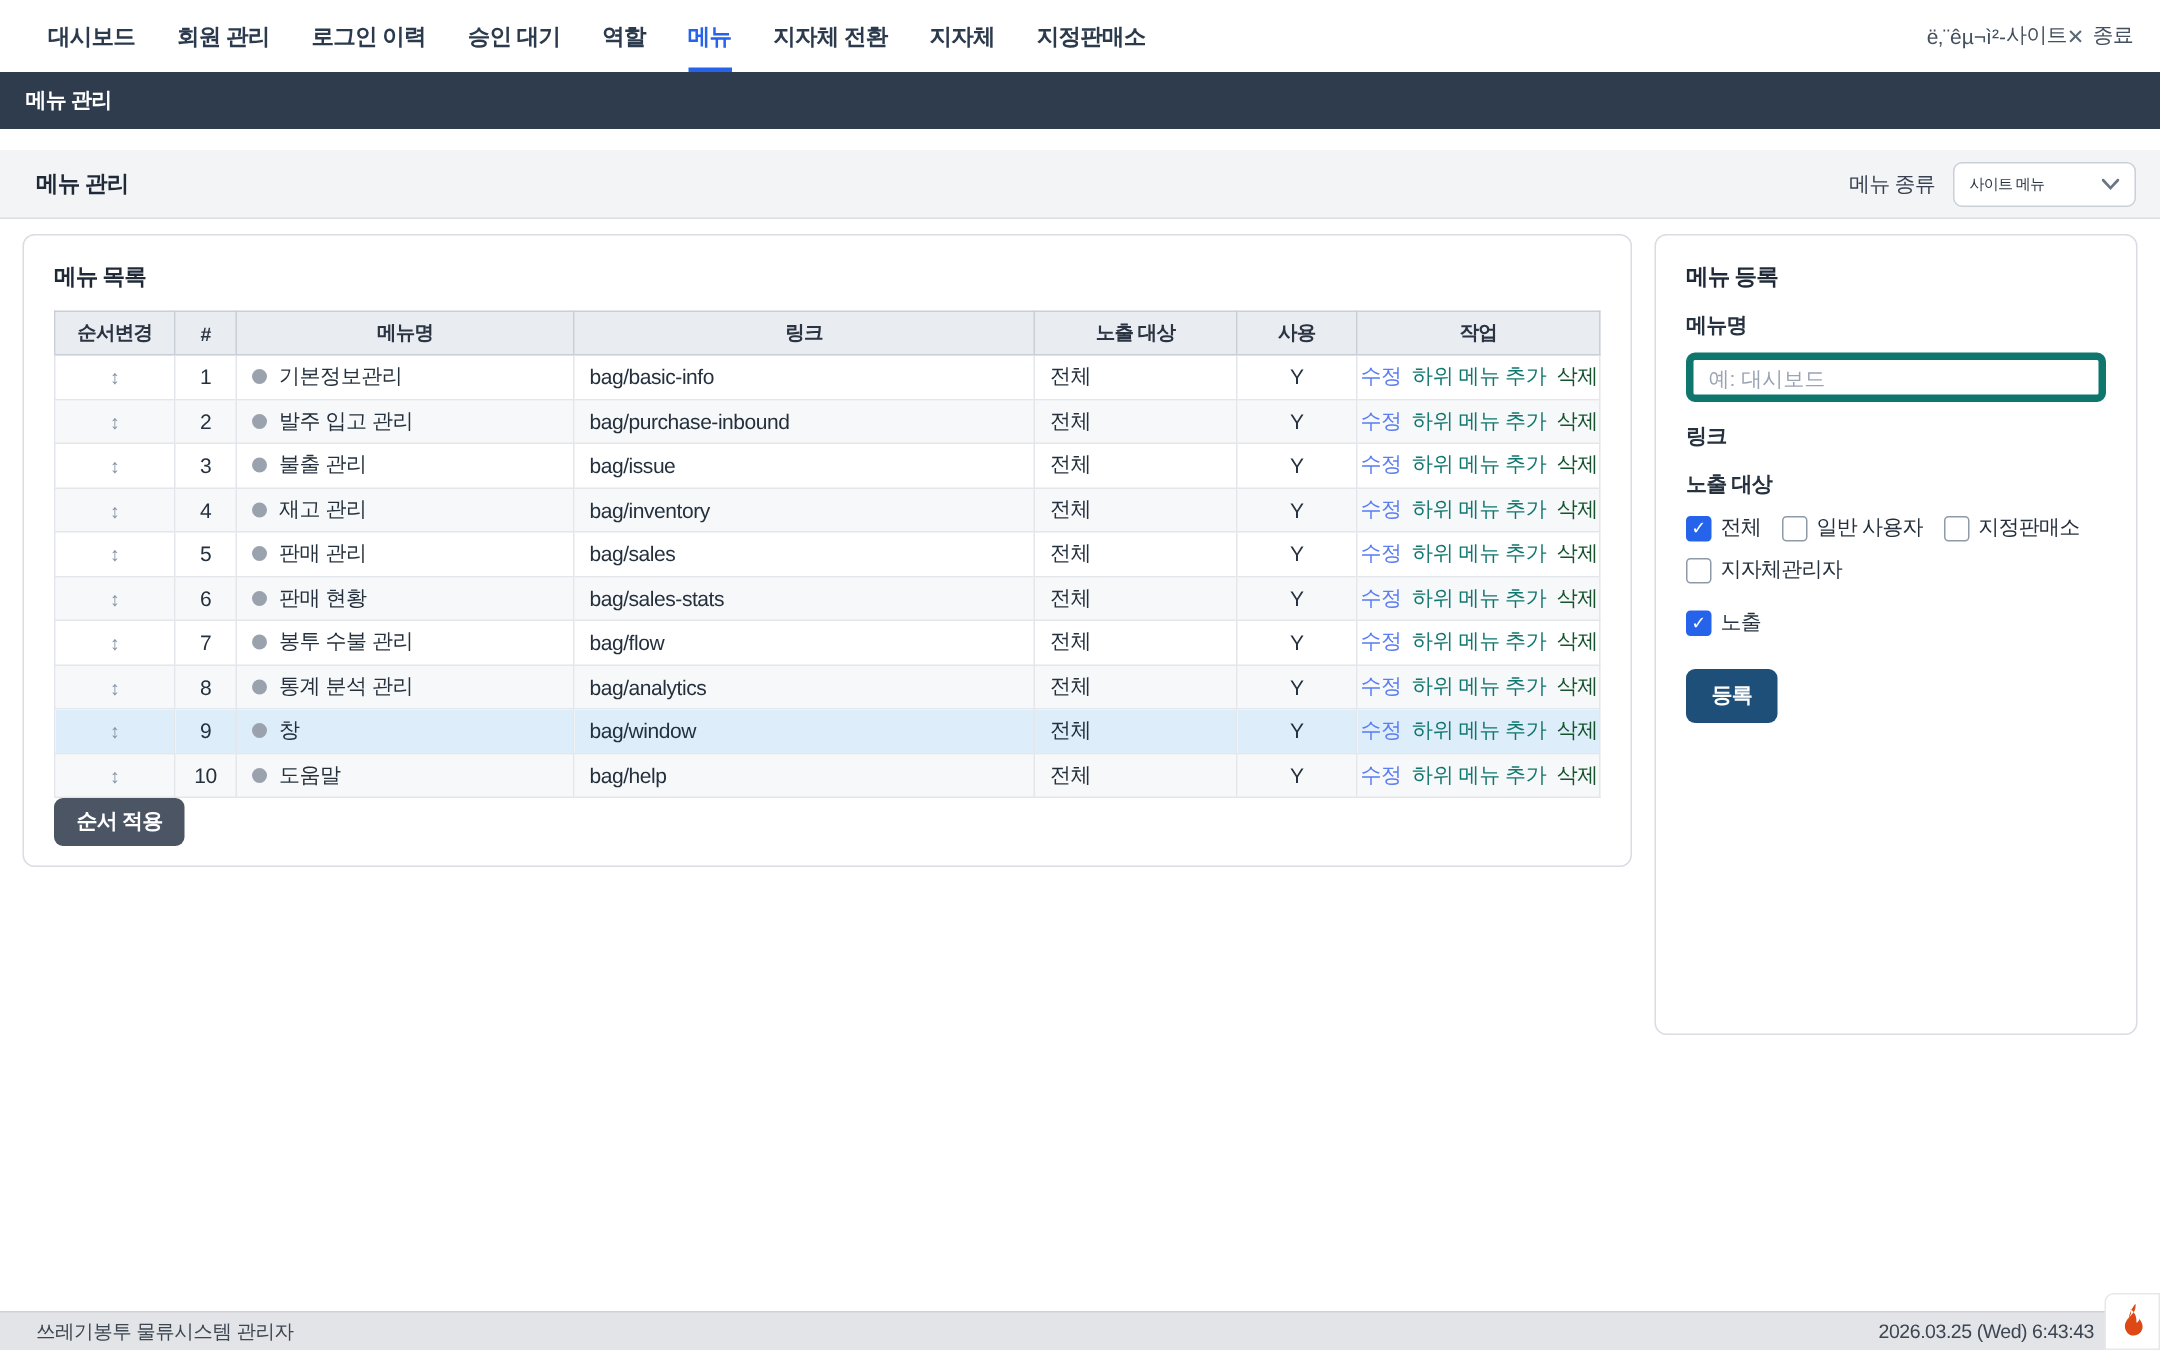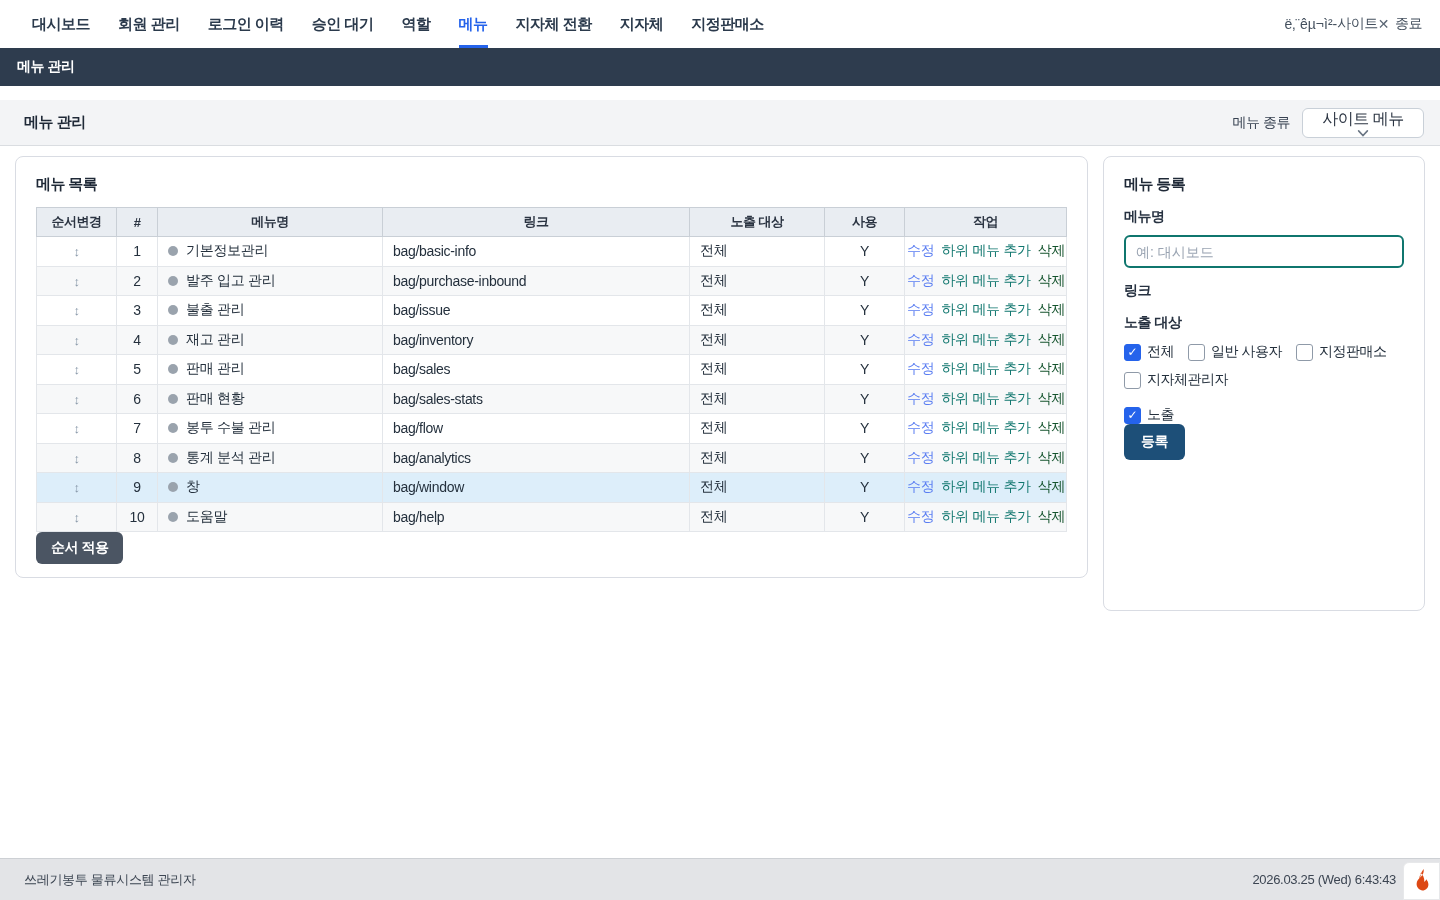--- a/index.html
+++ b/index.html
@@ -27,29 +27,29 @@
     color:#ffffff; font-size:14px; font-weight:600; letter-spacing:-0.5px; }
   .band-gap { height:14px; background:#ffffff; }
 
   
   .title-band { height:46px; background:#f3f4f6; border-bottom:1px solid #dadde1; display:flex;
     align-items:center; padding:0 16px 0 24px; }
   .page-title { font-size:15px; font-weight:bold; color:#1f2937; letter-spacing:-0.5px; }
   .band-right { margin-left:auto; display:flex; align-items:center; gap:12px; }
   .band-label { font-size:14px; font-weight:400; color:#374151; letter-spacing:-0.5px; }
   .select { width:122px; height:30px; background:#ffffff; border:1px solid #c9d0d8; border-radius:6px;
-    display:flex; align-items:center; padding:0 10px; font-size:16px; color:#2b3442; cursor:pointer; letter-spacing:-0.5px;flex-direction:column;}
+    display:flex; align-items:center; padding:0 10px; font-size:10px; color:#2b3442; cursor:pointer; letter-spacing:-0.5px;}
   .select .sel-val { flex:1; }
   .chev { color:#6b7684; }
 
   
   .content { padding:10px 15px; background:#ffffff; display:flex; gap:15px; align-items:flex-start; }
   .card { background:#ffffff; border:1px solid #d9dce3; border-radius:8px; padding:18px 20px; }
   .card-list { flex:1; height:422px; }
-  .card-form { width:322px; height:455px; }
+  .card-form { width:322px; height:534px; }
   .card-title { font-size:15px; font-weight:bold; color:#1f2937; letter-spacing:-0.5px;font-family:Liberation Serif, serif; }
 
   
   table { border-collapse:collapse; width:100%; table-layout:fixed; margin-top:13px; }
   thead th { background:#e9edf2; border:1px solid #c9cfd6; height:29px; font-size:13px; font-weight:bold;
     color:#2b3442; text-align:center; letter-spacing:-0.5px; }
   tbody td { border:1px solid #e3e6ea; height:29.5px; font-size:14px; color:#24303d; padding:0 10px;
     letter-spacing:-0.3px; overflow:hidden; white-space:nowrap; }
   tbody tr:nth-child(even) td { background:#f7f8f9; }
   tbody tr.hl td { background:#ddeefa !important; }
@@ -60,37 +60,37 @@
   .lnk { text-decoration:none; cursor:pointer; font-size:14px; }
   .lnk + .lnk { margin-left:7px; }
   .lnk.edit { color:#5a7df2; }
   .lnk.add  { color:#0f766e; }
   .lnk.del  { color:#14532d; }
   .btn-order { margin-top:0; display:inline-block; background:#4b5563; color:#ffffff; font-size:14px;
     font-weight:600; border:none; border-radius:6px; padding:7px 15px; cursor:pointer; letter-spacing:-0.5px;}
 
   
   .form-label { font-size:14px; font-weight:bold; color:#273241; margin-top:14px; letter-spacing:-0.5px;}
-  .form-input { width:100%; height:33px; border:2px solid #0f766e; border-radius:6px; margin-top:9px;
+  .form-input { width:100%; height:33px; border:5px solid #0f766e; border-radius:6px; margin-top:9px;
     padding:0 10px; font-size:14px; color:#2b3442; outline:none; font-family:inherit; }
   .form-input::placeholder { color:#9aa4b2; }
   .cb-group { display:flex; flex-wrap:wrap; gap:10px 14px; margin-top:11px; }
   .cb { display:flex; align-items:center; gap:6px; cursor:pointer; }
   .cb-label { font-size:14px; color:#24303d; letter-spacing:-0.5px; }
   .box { width:17px; height:17px; border:1px solid #8f9aa8; border-radius:3px; background:#ffffff;
     display:flex; align-items:center; justify-content:center; }
   .box .tick { display:none; color:#ffffff; font-size:12px; font-weight:bold; line-height:1; }
   .box.checked { background:#2563eb; border-color:#2563eb; }
   .box.checked .tick { display:block; }
   .cb-single { margin-top:17px; }
-  .btn-submit { background:#1d4f78; color:#ffffff; font-size:14px; font-weight:600;
+  .btn-submit { margin-top:22px; background:#1d4f78; color:#ffffff; font-size:14px; font-weight:600;
     border:none; border-radius:6px; padding:9px 17px; cursor:pointer; letter-spacing:-0.5px;}
 
   
-  .footer { position:absolute; left:0; right:0; bottom:0; height:42px; background:#e3e4e7;
+  .footer { position:absolute; left:0; right:0; bottom:0; height:26px; background:#e3e4e7;
     border-top:1px solid #cdd0d4; display:flex; align-items:center; padding:0 44px 0 24px;
     font-size:13px; color:#3c4552; letter-spacing:-0.3px; }
   .footer-right { margin-left:auto; }
   .debug-box { position:absolute; right:0; bottom:0; width:37px; height:38px; background:#ffffff;
     border:1px solid #e7e8ea; border-radius:6px 0 0 0; display:flex; align-items:center;
     justify-content:center; cursor:pointer; }
 </style>
 </head>
 <body>
 

